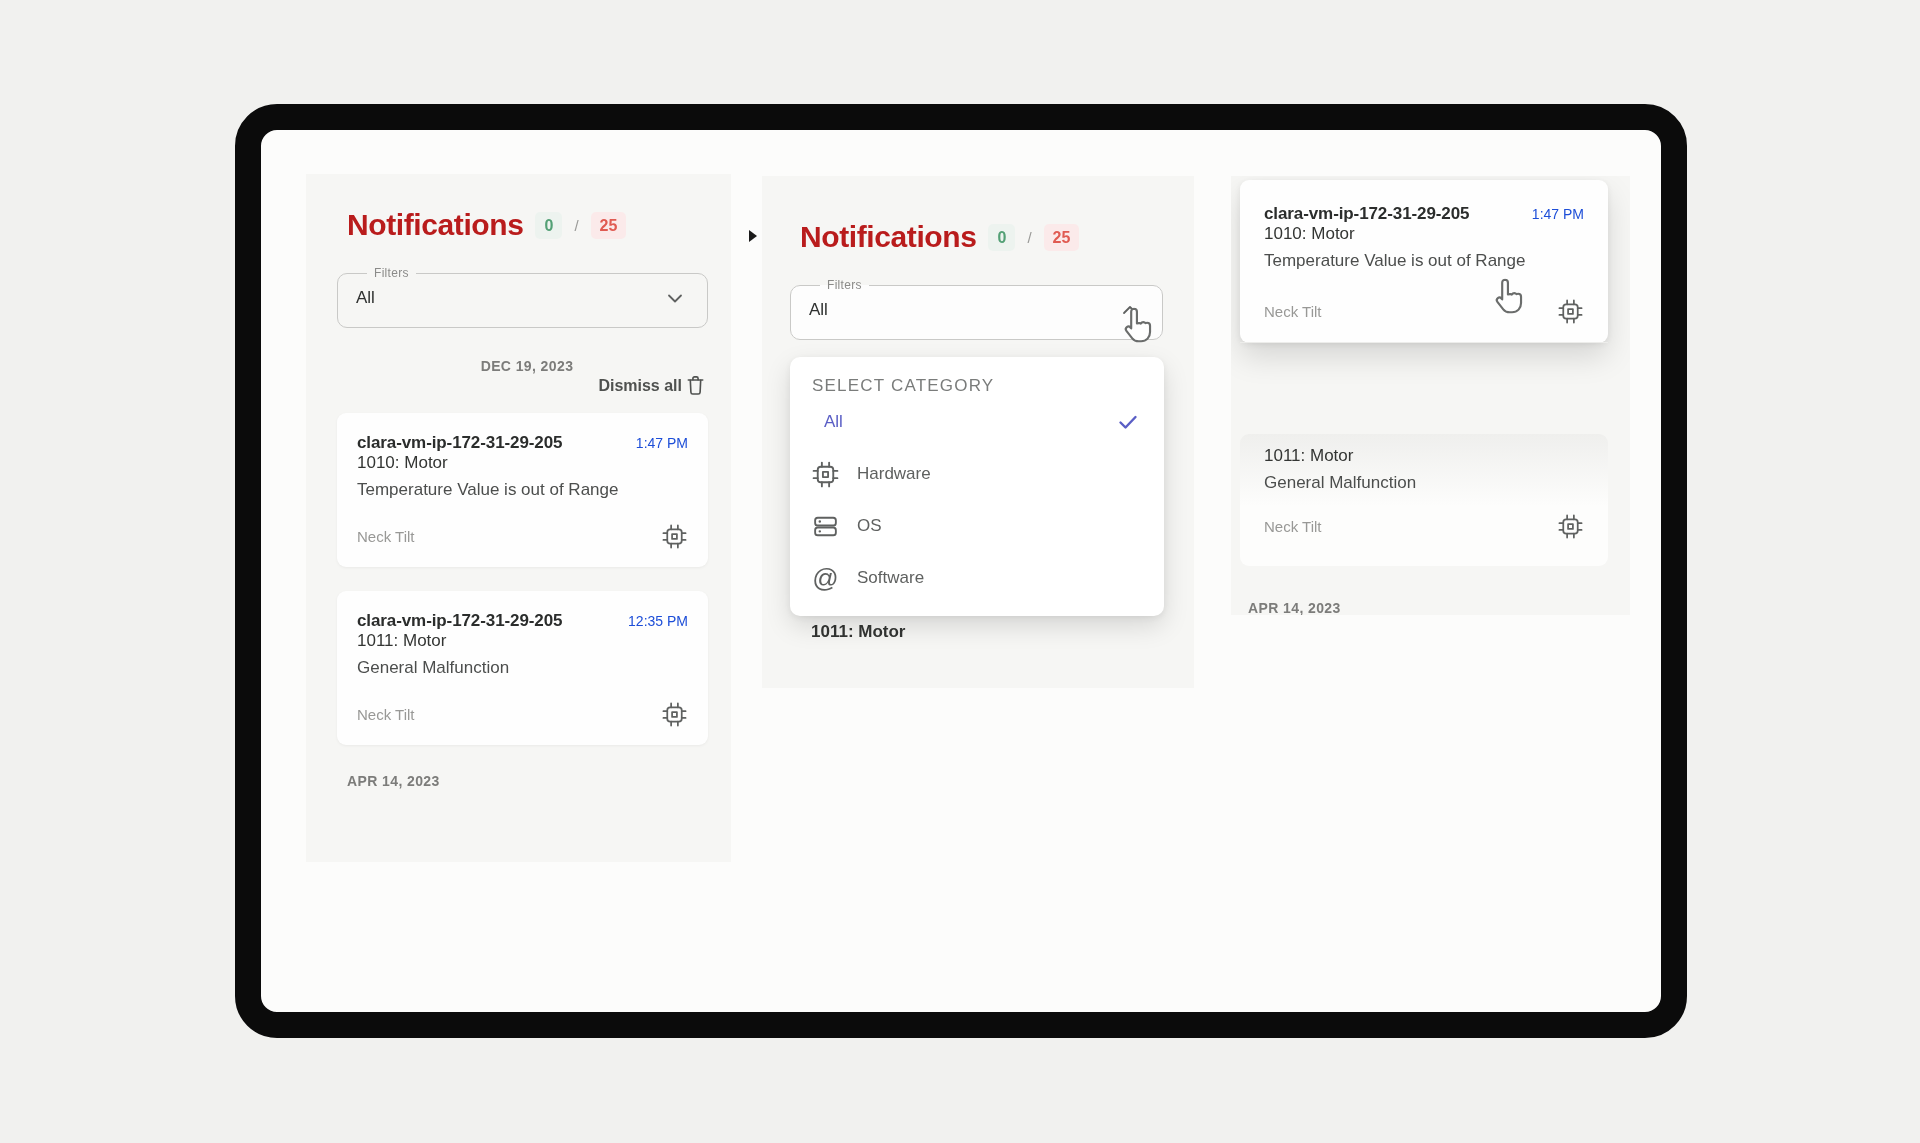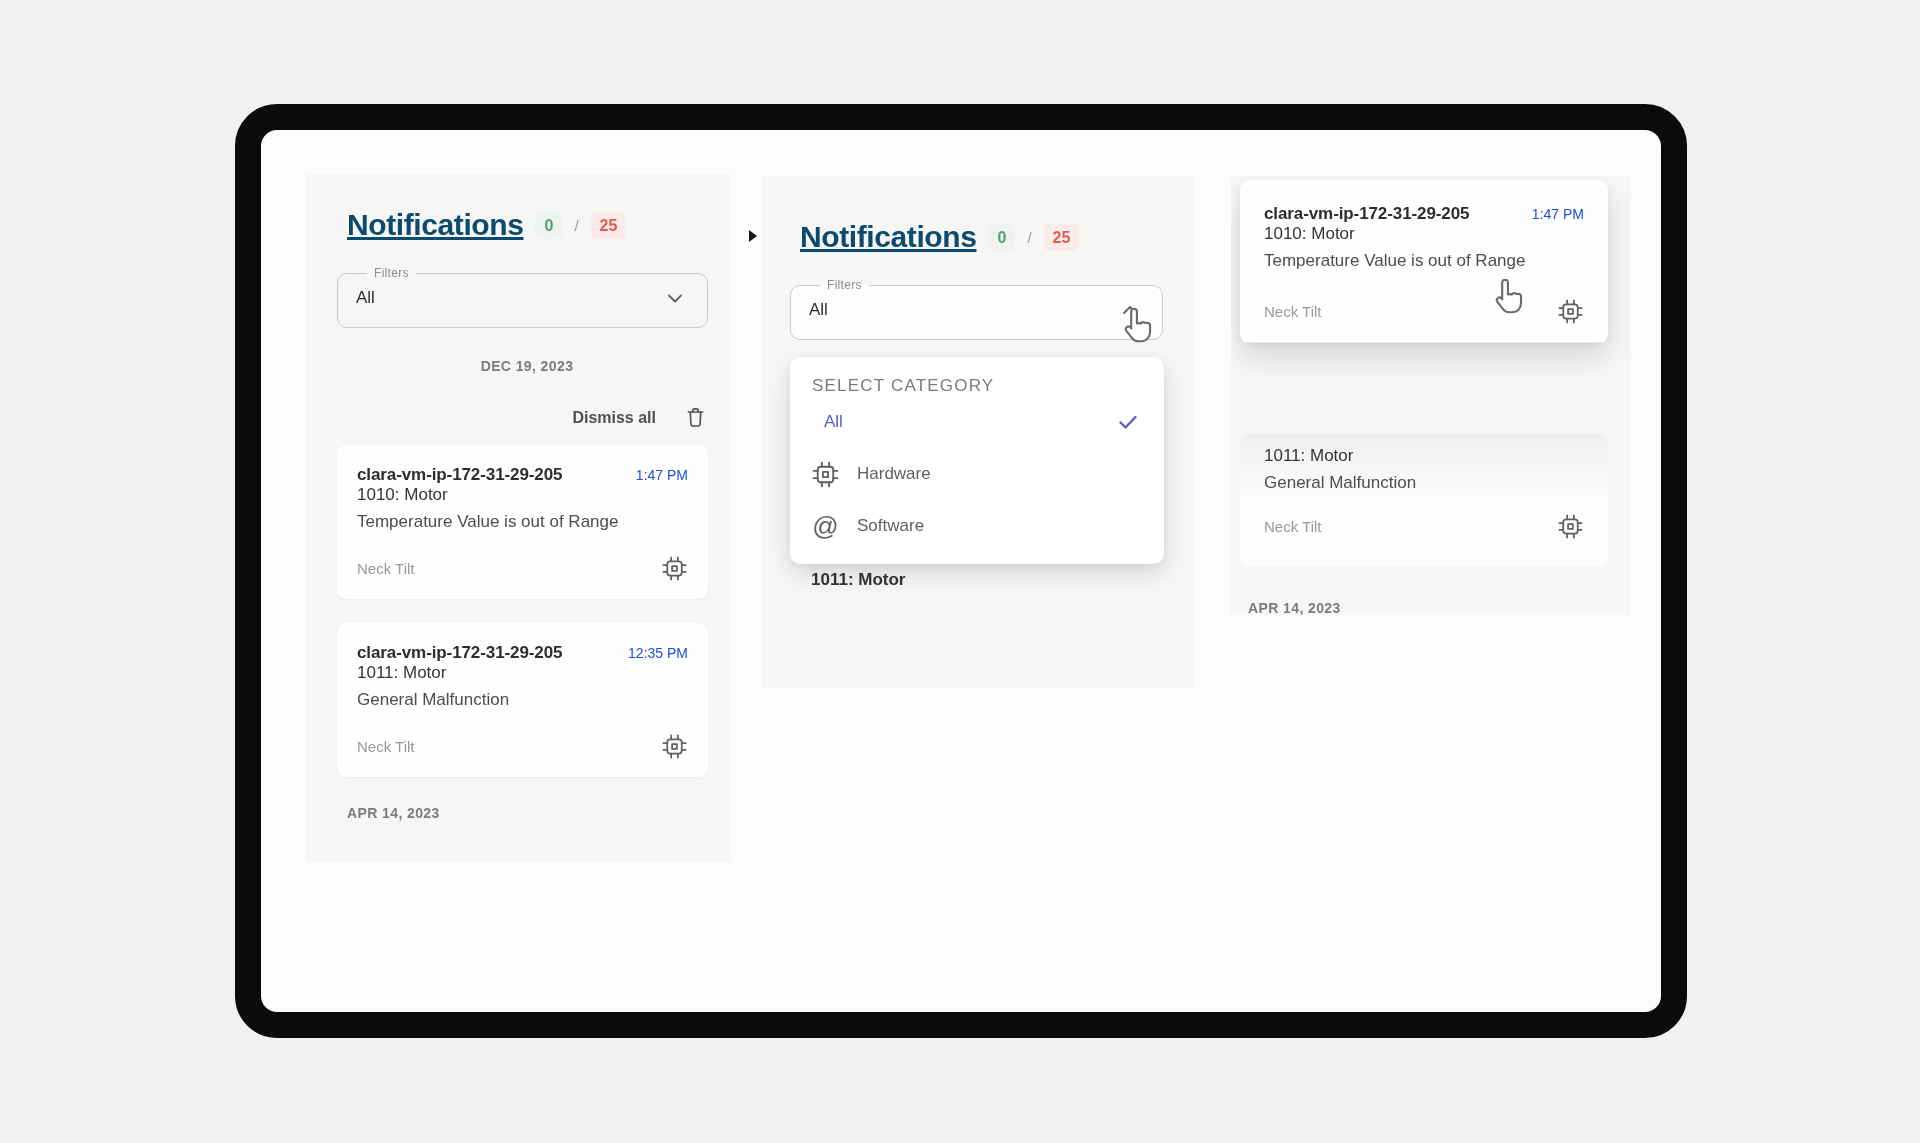--- a/index.html
+++ b/index.html
@@ -18,21 +18,21 @@
   .panel {
     position:absolute; background:#f6f6f4;
   }
   .panel-left  { left:306px; top:174px; width:425px; height:688px; }
   .panel-mid   { left:762px; top:176px; width:432px; height:512px; overflow:hidden; }
   .panel-right { left:1231px; top:176px; width:399px; height:439px; overflow:hidden; }
 
   .hdr-row { display:flex; align-items:center; gap:12px; }
   .panel-left  .hdr-row { margin:34px 24px 0 41px; }
   .panel-mid   .hdr-row { margin:44px 24px 0 38px; }
-  .hdr-title { font-size:30px; font-weight:700; letter-spacing:-0.4px; color:#0c4a6e;text-decoration:underline; }
+  .hdr-title { font-size:30px; font-weight:700; letter-spacing:-0.4px; color:#b91c1c; }
   .badge { font-size:16px; font-weight:600; padding:5px 9px 4px; border-radius:5px; }
   .badge-green { color:#53a075; background:#edf3ef; }
   .badge-red   { color:#e05b52; background:#fbeaea; }
   .badge-sep { color:#9a9a98; font-size:15px; }
 
   fieldset.filterbox {
     border:1px solid #c9c9c7; border-radius:10px; height:62px;
     position:relative;
   }
   .panel-left fieldset.filterbox { margin:24px 23px 0 31px; }
@@ -41,21 +41,21 @@
     font-size:12px; color:#8b8b89; margin-left:29px; padding:0 7px; letter-spacing:0.3px;
   }
   .filter-row { display:flex; align-items:center; height:36px; padding:0 20px 0 18px; }
   .filter-value { font-size:17px; color:#2f3130; }
   .filter-caret { margin-left:auto; width:24px; height:24px; }
 
   .date-row {
     display:flex; align-items:center; margin:30px 24px 16px 41px;flex-direction:column;
   }
   .date-label { font-size:14px; font-weight:600; letter-spacing:0.4px; color:#7c7c7a; }
-  .dismiss-all { margin-left:auto; display:flex; align-items:center; gap:28px; cursor:pointer;margin-top:32px; }
+  .dismiss-all { margin-left:auto; display:flex; align-items:center; gap:2px; cursor:pointer; }
   .dismiss-all-label { font-size:16px; font-weight:600; color:#4f514f; }
 
   .cards { margin:0 23px 0 31px; }
   .card {
     background:#fefefe; border-radius:9px; padding:20px 20px 17px;
     box-shadow:0 1px 3px rgba(0,0,0,0.05); margin-bottom:24px;
   }
   .card-title-row { display:flex; align-items:baseline; }
   .card-host { font-size:17px; font-weight:600; color:#2b2d2c; letter-spacing:-0.1px; }
   .card-time { margin-left:auto; font-size:14px; color:#1d4ed8; }
@@ -215,20 +215,28 @@
     <div class="menu-item">
       <svg class="mi-icon stroke-ic" viewBox="0 0 28 28">
         <rect x="6.5" y="6.5" width="15" height="15" rx="3"></rect>
           <rect x="11.5" y="11.5" width="5" height="5"></rect>
         <path d="M10.5 2.5v4M17.5 2.5v4M10.5 21.5v4M17.5 21.5v4M2.5 10.5h4M2.5 17.5h4M21.5 10.5h4M21.5 17.5h4"></path>
       </svg>
       <span class="mi-label">Hardware</span>
     </div>
 
 
+    <div class="menu-item">
+      <svg class="mi-icon stroke-ic" viewBox="0 0 28 28">
+        <rect x="4" y="5.5" width="20" height="7.5" rx="2.5"></rect>
+          <rect x="4" y="15" width="20" height="7.5" rx="2.5"></rect>
+        <path d="M8.5 9.2h.01M8.5 18.7h.01" stroke-width="2.4"></path>
+      </svg>
+      <span class="mi-label">OS</span>
+    </div>
 
     <div class="menu-item">
       <span class="mi-icon at-glyph">@</span>
       <span class="mi-label">Software</span>
     </div>
   </div>
 
   <div class="clipped-text">1011: Motor</div>
 </div>
 

